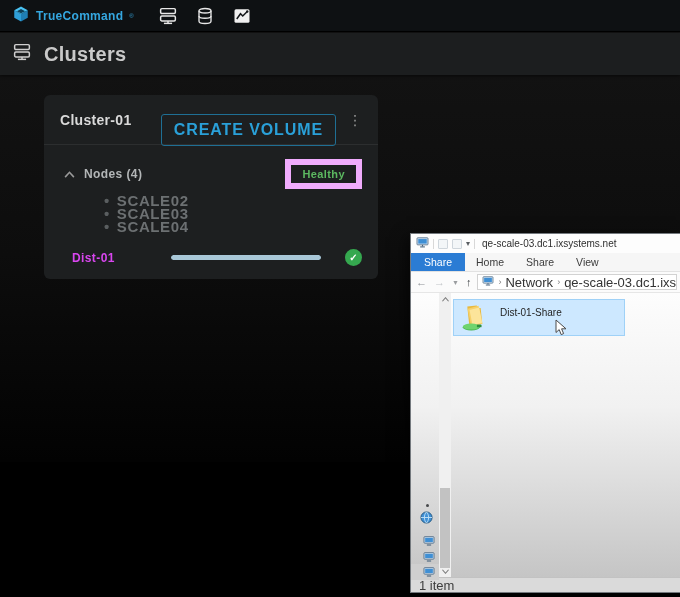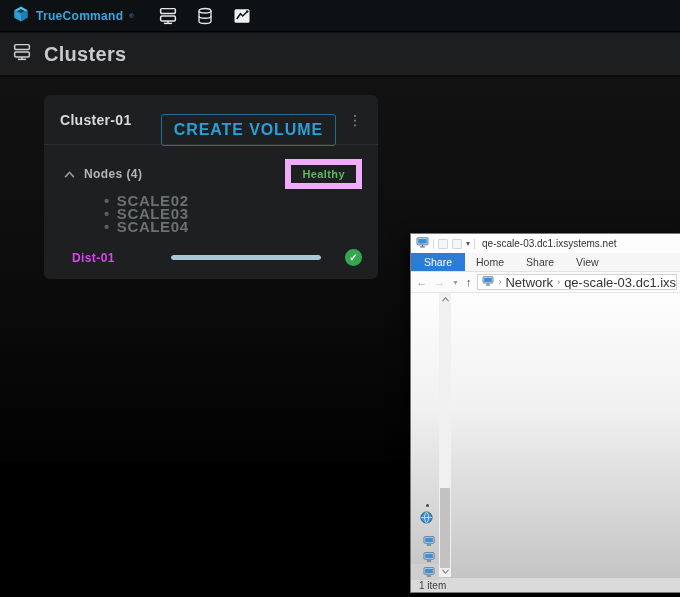--- a/index.html
+++ b/index.html
@@ -80,21 +80,21 @@
   .scroll-arrow { position:absolute; left:0; width:12px; height:12px; display:flex; align-items:center; justify-content:center; cursor:pointer; }
   .scroll-thumb { position:absolute; left:1px; top:195px; width:10px; height:80px; background:#c2c2c2; cursor:pointer; }
 
   .ex-content { flex:1; position:relative; min-width:0; }
   .file-item { position:absolute; left:2px; top:6px; width:172px; height:37px; background:#cde8ff;
     border:1px solid #9fd1f7; display:flex; align-items:center; padding:0 6px; gap:10px; cursor:pointer; }
   .file-label { font-size:10px; color:#1f1f1f; align-self:flex-start; margin-top:7px; }
   .cursor-svg { position:absolute; left:104px; top:26px; }
 
   .ex-statusbar { height:15px; background:#dadada; border-top:1px solid #c2c2c2; display:flex; align-items:center; padding:0 8px; flex:none; }
-  .status-text { font-size:10px; color:#3d3d3d; }
+  .status-text { font-size:13px; color:#3d3d3d; }
 </style>
 </head>
 <body>
 
 <div class="screen">
 
   <header class="tc-navbar">
     <div class="tc-brand">
       <span>
         <svg width="18" height="18" viewBox="0 0 24 24">
@@ -267,20 +267,42 @@
             </svg>
         </span>
         <div class="scroll-thumb"></div>
         <span class="scroll-arrow" style="bottom:0;">
           <svg width="7" height="5" viewBox="0 0 8 5">
               <polyline points="0.5,0.5 4,4.5 7.5,0.5" fill="none" stroke="#7a7a7a" stroke-width="1.2"></polyline>
             </svg>
         </span>
       </div>
 
+      <div class="ex-content">
+        <div class="file-item">
+          <span>
+            <svg width="30" height="30" viewBox="0 0 32 32">
+              <g transform="rotate(-6 16 16)">
+                <path d="M9 4 L19 4 L21 7 L23 7 L23 24 L9 24 Z" fill="#e8b93e"></path>
+                <path d="M9 6.5 L21 4.5 L23 24 L11 26 Z" fill="#f6d06a"></path>
+                <path d="M11 8 L21.5 6.5 L23 23 L12.5 24.5 Z" fill="#fce49a"></path>
+              </g>
+              <ellipse cx="12" cy="27" rx="9" ry="3.4" fill="#49b54e"></ellipse>
+              <ellipse cx="12" cy="26.2" rx="9" ry="3.2" fill="#6fd46f"></ellipse>
+              <rect x="18" y="24" width="5" height="3" rx="1" fill="#2e8f3c"></rect>
+            </svg>
+          </span>
+          <span class="file-label">Dist-01-Share</span>
+        </div>
+        <span class="cursor-svg">
+          <svg width="12" height="17" viewBox="0 0 12 17">
+            <path d="M1 1 L1 13.5 L4.2 10.6 L6.2 15.6 L8.6 14.6 L6.6 9.8 L11 9.8 Z" fill="#fff" stroke="#4a4a4a" stroke-width="1"></path>
+          </svg>
+        </span>
+      </div>
     </div>
 
     <div class="ex-statusbar">
       <span class="status-text">1 item</span>
     </div>
   </div>
 
 </div>
 
 </body></html>

